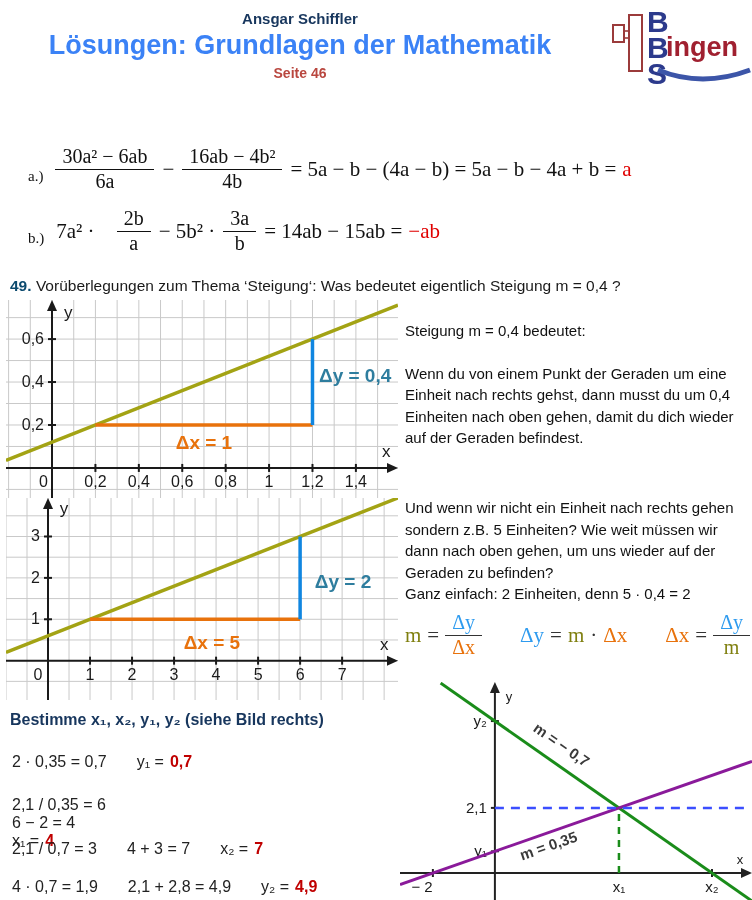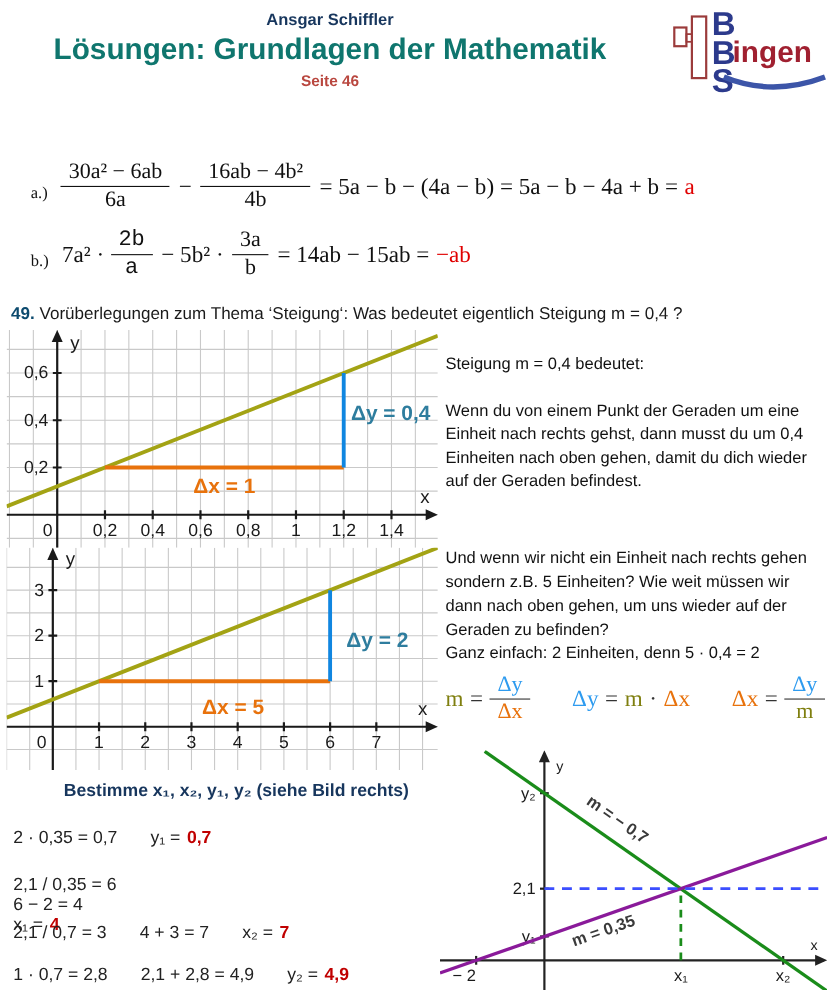--- a/index.html
+++ b/index.html
@@ -3,21 +3,21 @@
 <meta charset="utf-8">
 <style>
   html,body{margin:0;padding:0;}
   body{width:752px;height:900px;background:#fff;overflow:hidden;
        font-family:"Liberation Sans",sans-serif;color:#1a1a1a;}
   .page{position:relative;width:752px;height:799px;background:#fff;}
 
   
   .header{position:absolute;left:0;top:10px;width:600px;text-align:center;}
   .author{font-size:15px;font-weight:bold;color:#17365d;}
-  .title{font-size:27px;font-weight:bold;color:#0f766e;margin-top:3px;}
+  .title{font-size:27px;font-weight:bold;color:#3b82f6;margin-top:3px;}
   .pageno{font-size:14px;font-weight:bold;color:#b9473f;margin-top:4px;}
   .logo{position:absolute;left:606px;top:4px;}
 
   
   .h48{position:absolute;left:10px;top:115px;font-size:15.5px;font-weight:bold;color:#17365d;}
   .h49{position:absolute;left:10px;top:277px;font-size:15.5px;}
   .h49 .num{font-weight:bold;color:#0c4a6e;}
 
   
   .mathrow{position:absolute;display:flex;align-items:center;
@@ -39,21 +39,21 @@
   .formulas{position:absolute;left:405px;top:612px;display:flex;align-items:center;gap:38px;
             font-family:"Liberation Serif",serif;font-size:21px;}
   .formulas .frac .num,.formulas .frac .den{font-size:20px;}
   .formulas .frac .bar{border-top-color:#333;}
   .fm{color:#7f7f0f;}
   .fdy{color:#2e9bef;}
   .fdx{color:#e8720c;}
   .feq{color:#333;margin:0 6px;}
 
   
-  .hbest{position:absolute;left:10px;top:711px;font-size:16px;font-weight:bold;color:#17365d;margin-left:48px;}
+  .hbest{position:absolute;left:10px;top:711px;font-size:16px;font-weight:bold;color:#17365d;}
   .calcrow{position:absolute;left:12px;display:flex;align-items:baseline;column-gap:30px;
            font-size:16px;color:#222;}
   .calcrow .res{display:inline-flex;column-gap:6px;align-items:baseline;}
   .calcrow .ansr{font-weight:bold;color:#c00000;}
 
   .chart{position:absolute;background:transparent;}
   svg text{font-family:"Liberation Sans",sans-serif;}
 </style>
 </head>
 <body>
@@ -93,21 +93,21 @@
       <span class="bar"></span>
       <span class="den">4b</span>
     </span>
     <span class="chain">= 5a − b − (4a − b) = 5a − b − 4a + b =</span>
     <span class="ans red">a</span>
   </div>
 
   <div class="mathrow" style="left:10px;top:203px;height:56px;">
     <span class="plabel">b.)</span>
     <span>7a² ·</span>
-    <span class="frac" style="margin-left:6px;font-family:Liberation Mono, monospace;">
+    <span class="frac" style="margin-left:22px;">
       <span class="num">2b</span>
       <span class="bar"></span>
       <span class="den">a</span>
     </span>
     <span class="op">− 5b² ·</span>
     <span class="frac">
       <span class="num">3a</span>
       <span class="bar"></span>
       <span class="den">b</span>
     </span>
@@ -326,21 +326,21 @@
   </div>
   <div class="calcrow" style="top:840px;justify-content:space-between;">
     <span>2,1 / 0,7 = 3</span>
     <span>4 + 3 = 7</span>
     <span class="res">
       <span>x₂ =</span>
       <span class="ansr">7</span>
     </span>
   </div>
   <div class="calcrow" style="top:878px;">
-    <span>1 · 0,7 = 2,8</span>
+    <span>4 · 0,7 = 1,9</span>
     <span>2,1 + 2,8 = 4,9</span>
     <span class="res">
       <span>y₂ =</span>
       <span class="ansr">4,9</span>
     </span>
   </div>
 
 </div>
 
 </body></html>

